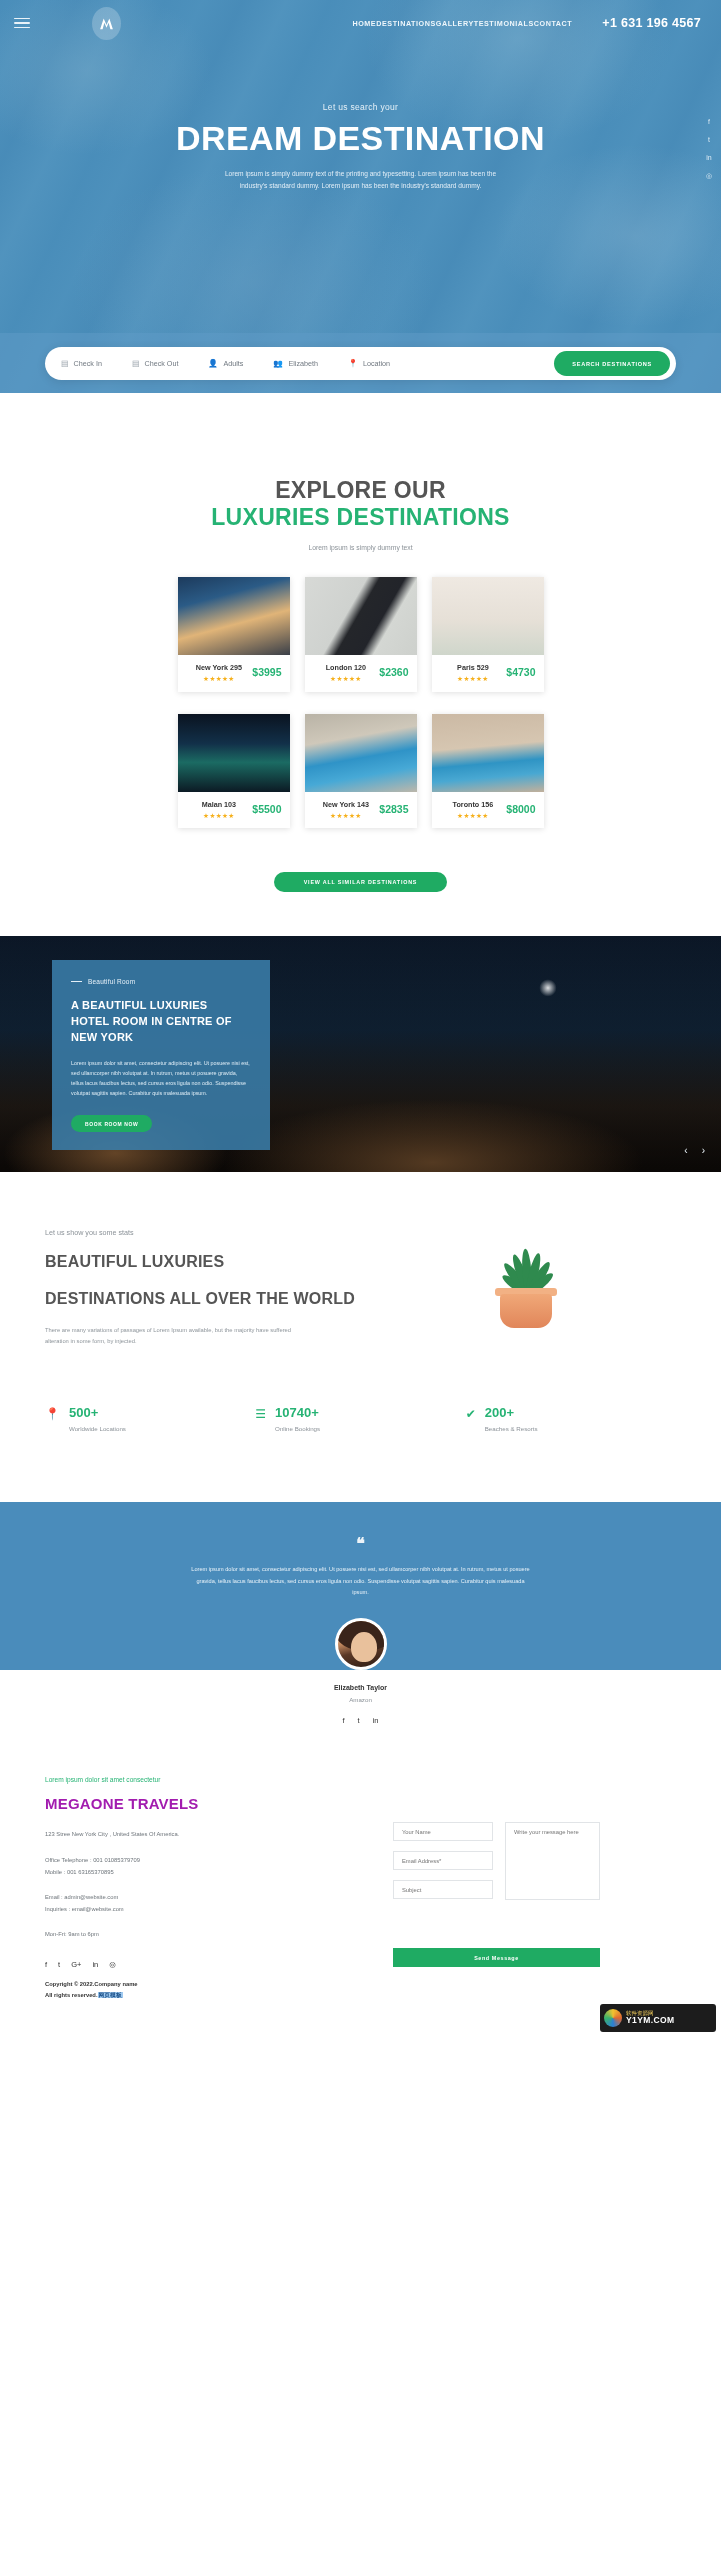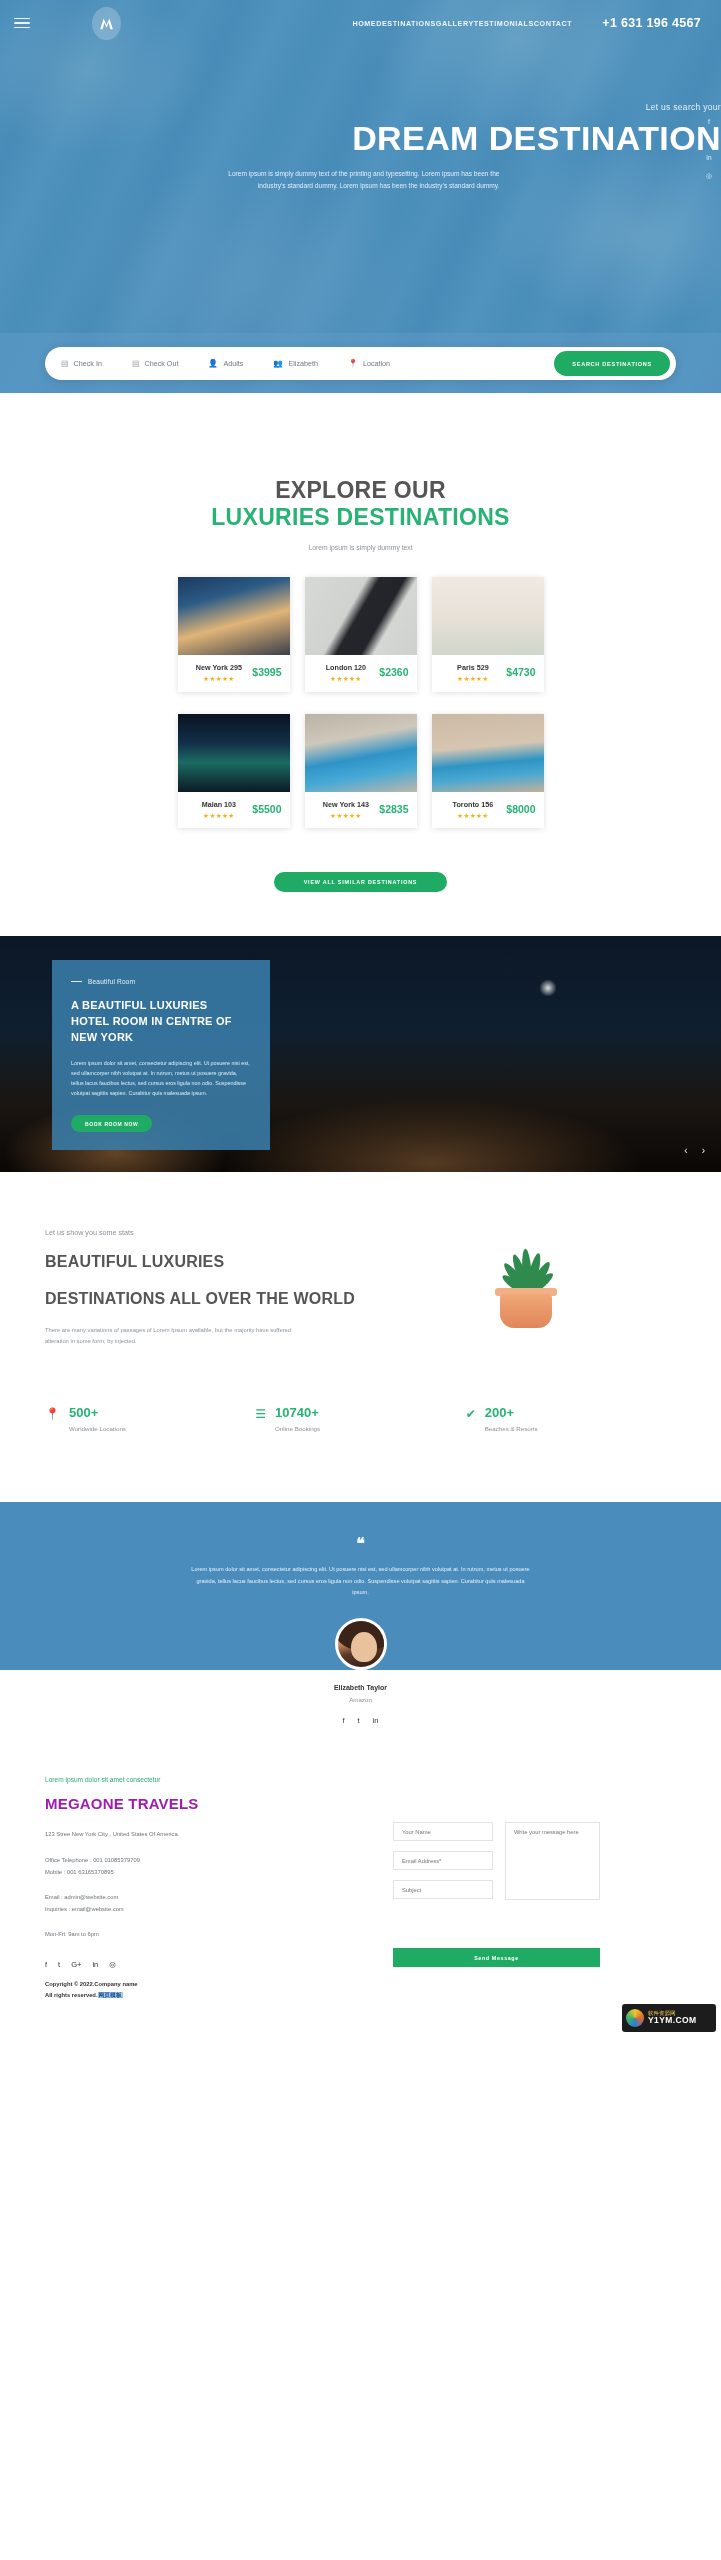--- a/index.html
+++ b/index.html
@@ -58,21 +58,21 @@
     font-size: 7.2px; letter-spacing: .55px; font-weight: 600;
     white-space: nowrap;
   }
   .phone {
     margin-left: 30px; margin-right: 6px;
     color: #ffffff; font-size: 12.5px; font-weight: 700; letter-spacing: .3px;
     white-space: nowrap;
   }
 
   
-  .hero-copy { position:relative; z-index:4; text-align:right; padding-top:56px; }
+  .hero-copy { position:relative; z-index:4; text-align:center; padding-top:56px; }
   .hero-kicker { color:#e6f1f8; font-size:8.5px; letter-spacing:.3px; margin-bottom:9px; }
   .hero-title {
     color:#fff; font-size:34px; font-weight:700;
     letter-spacing:.4px; line-height:1;
     font-family:"Liberation Sans", sans-serif;
     margin-bottom:13px;
   }
   .hero-desc {
     color:#e2eef7; font-size:6.6px; line-height:1.75;
     width:278px; margin:0 auto;
@@ -262,21 +262,21 @@
     width:207px; height:19px; background:#1fab63; border:none; color:#fff;
     font-size:5.4px; font-weight:700; letter-spacing:.6px; cursor:pointer;
     font-family:"Liberation Sans", sans-serif;
     margin-top:2px;
   }
   .f-bottom-pad { height:36px; background:#fff; }
 
   
   .watermark {
     position:absolute; right:5px; bottom:5px;
-    width:94px; height:28px; border-radius:3px;
+    width:116px; height:28px; border-radius:3px;
     background:#1c1c1c; overflow:hidden;
     display:flex; align-items:center; gap:4px; padding:0 4px;
   }
   .wm-ic { width:18px; height:18px; border-radius:50%;
     background:conic-gradient(#f2c230,#e0672f,#2a7fd4,#3ab36a,#f2c230); }
   .wm-tx { display:flex; flex-direction:column; line-height:1.05; }
   .wm-tx .a { font-size:5.5px; color:#ffd75e; }
   .wm-tx .b { font-size:8.5px; color:#fff; font-weight:700; letter-spacing:.4px; }
 </style>
 </head>

